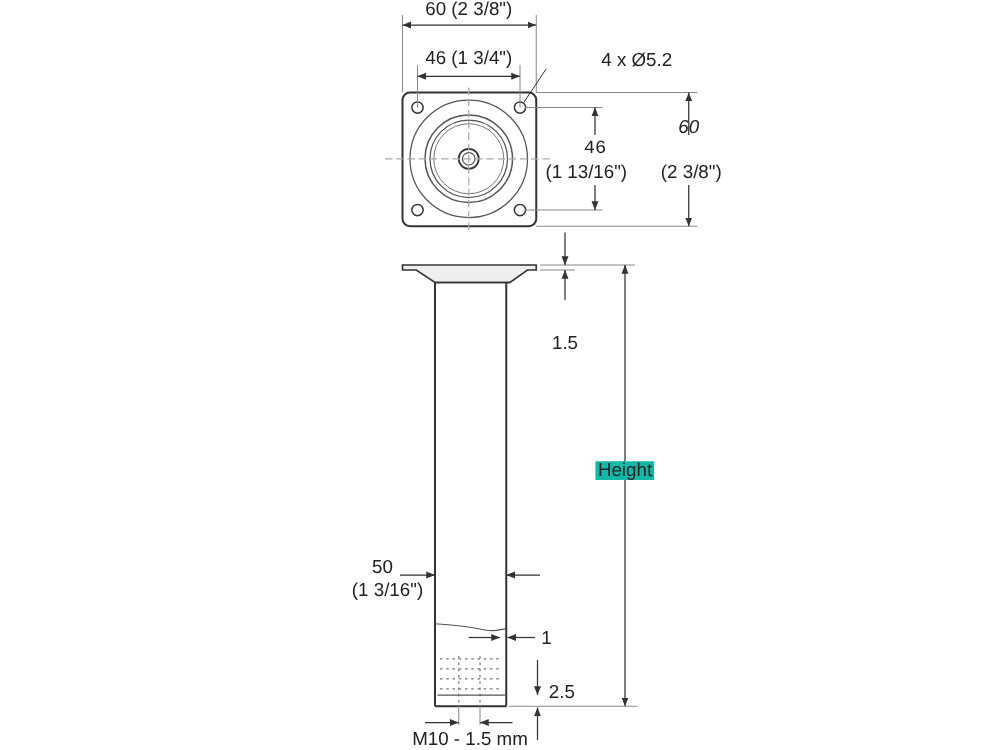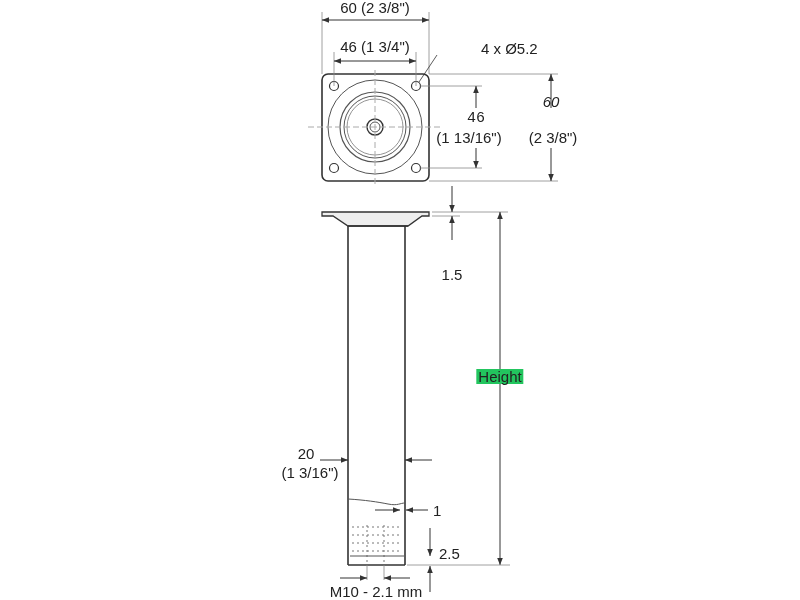--- a/index.html
+++ b/index.html
@@ -126,18 +126,18 @@
 
 <div class="lbl c" style="left:375px; top:0px;">60 (2 3/8")</div>
 <div class="lbl c" style="left:375px; top:39px;">46 (1 3/4")</div>
 <div class="lbl" style="left:440px; top:41px;margin-left:41px;">4 x Ø5.2</div>
 <div class="lbl c" style="left:476px; top:111px;font-family:Liberation Mono, monospace;">46</div>
 <div class="lbl c" style="left:469px; top:130px;">(1 13/16")</div>
 <div class="lbl c" style="left:551px; top:94px;font-style:italic;">60</div>
 <div class="lbl c" style="left:553px; top:130px;">(2 3/8")</div>
 
 <div class="lbl c" style="left:452px; top:246px;margin-top:21px;">1.5</div>
-<div class="lbl c" style="left:500px; top:369px; background:#22c55e; padding:0 2px;">Height</div>
-<div class="lbl c" style="left:306px; top:446px;">20</div>
+<div class="lbl c" style="left:500px; top:369px; background:#14b8a6; padding:0 2px;">Height</div>
+<div class="lbl c" style="left:306px; top:446px;">50</div>
 <div class="lbl c" style="left:310px; top:465px;">(1 3/16")</div>
 <div class="lbl" style="left:433px; top:503px;">1</div>
 <div class="lbl" style="left:439px; top:546px;">2.5</div>
-<div class="lbl c" style="left:376px; top:584px;">M10 - 2.1 mm</div>
+<div class="lbl c" style="left:376px; top:584px;">M10 - 1.5 mm</div>
 
 </body></html>

